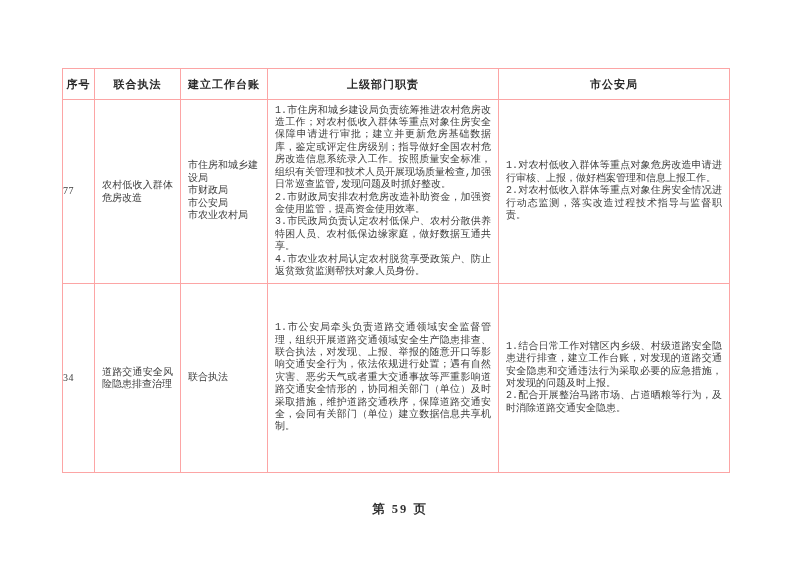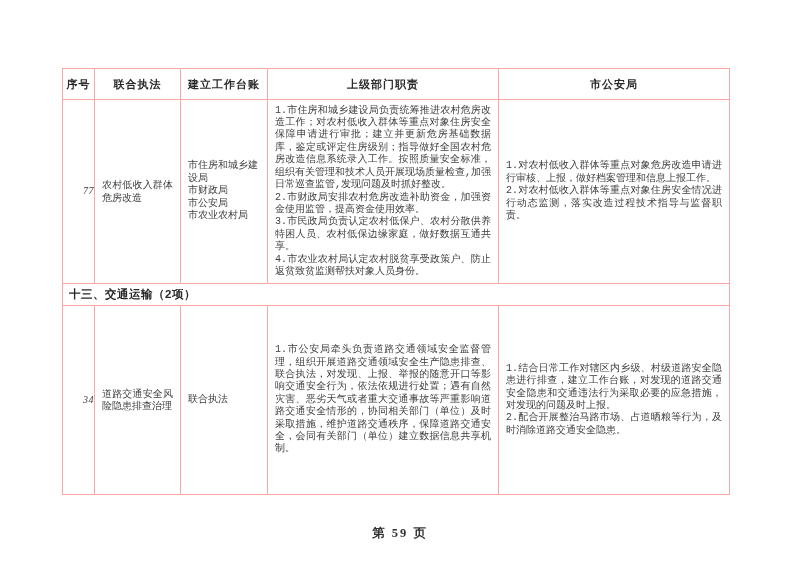--- a/index.html
+++ b/index.html
@@ -44,40 +44,39 @@
   .doc-table td {
     font-size: 10px;
     line-height: 12.4px;
     vertical-align: middle;
     padding: 4px 7px;
     color: #3e3e3e;
   }
   .row-77 td { height: 184px; }
   .row-78 td { height: 189px; }
   td.seq {
-    text-align: right;
+    text-align: left;
     padding: 0;
     letter-spacing: 0.5px;
-    font-style: italic;
   }
   td.multiline { white-space: pre-line; font-family: Liberation Mono, monospace; }
   td.justify { text-align: justify; }
   tr.section-row td {
     height: 22px;
     font-family: "Liberation Sans", "DejaVu Sans", sans-serif;
     font-weight: bold;
     font-size: 11.5px;
     color: #262626;
     text-align: left;
     padding: 2px 6px;
     letter-spacing: 0.5px;
   }
   .page-footer {
     position: absolute;
-    top: 525px;
+    top: 501px;
     left: 0;
     width: 800px;
     text-align: center;
     font-family: "Liberation Serif", "DejaVu Serif", serif;
     font-size: 12.5px;
     font-weight: bold;
     color: #333333;
     letter-spacing: 2px;
   }
 </style>
@@ -111,23 +110,20 @@
 市财政局
 市公安局
 市农业农村局</td>
         <td class="multiline justify">1.市住房和城乡建设局负责统筹推进农村危房改造工作；对农村低收入群体等重点对象住房安全保障申请进行审批；建立并更新危房基础数据库，鉴定或评定住房级别；指导做好全国农村危房改造信息系统录入工作。按照质量安全标准，组织有关管理和技术人员开展现场质量检查,加强日常巡查监管,发现问题及时抓好整改。
 2.市财政局安排农村危房改造补助资金，加强资金使用监管，提高资金使用效率。
 3.市民政局负责认定农村低保户、农村分散供养特困人员、农村低保边缘家庭，做好数据互通共享。
 4.市农业农村局认定农村脱贫享受政策户、防止返贫致贫监测帮扶对象人员身份。</td>
         <td class="multiline justify">1.对农村低收入群体等重点对象危房改造申请进行审核、上报，做好档案管理和信息上报工作。
 2.对农村低收入群体等重点对象住房安全情况进行动态监测，落实改造过程技术指导与监督职责。</td>
       </tr>
-      <tr class="section-row">
-        <td colspan="5">十三、交通运输（2项）</td>
-      </tr>
       <tr class="row-78">
         <td class="seq">34</td>
         <td class="justify">道路交通安全风险隐患排查治理</td>
         <td class="multiline">联合执法</td>
         <td class="multiline justify">1.市公安局牵头负责道路交通领域安全监督管理，组织开展道路交通领域安全生产隐患排查、联合执法，对发现、上报、举报的随意开口等影响交通安全行为，依法依规进行处置；遇有自然灾害、恶劣天气或者重大交通事故等严重影响道路交通安全情形的，协同相关部门（单位）及时采取措施，维护道路交通秩序，保障道路交通安全，会同有关部门（单位）建立数据信息共享机制。</td>
         <td class="multiline justify">1.结合日常工作对辖区内乡级、村级道路安全隐患进行排查，建立工作台账，对发现的道路交通安全隐患和交通违法行为采取必要的应急措施，对发现的问题及时上报。
 2.配合开展整治马路市场、占道晒粮等行为，及时消除道路交通安全隐患。</td>
       </tr>
     </tbody>
   </table>

